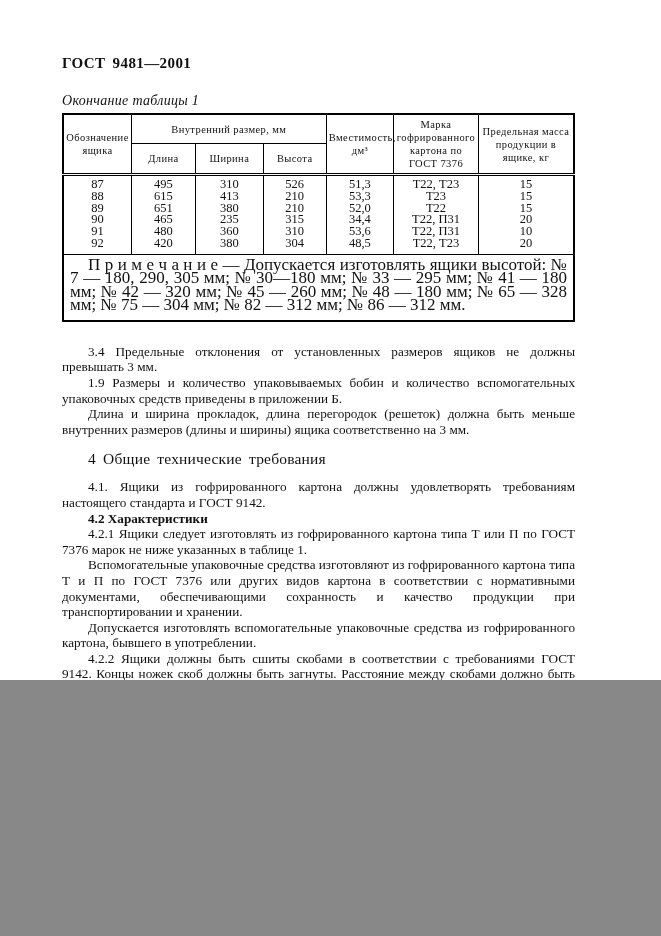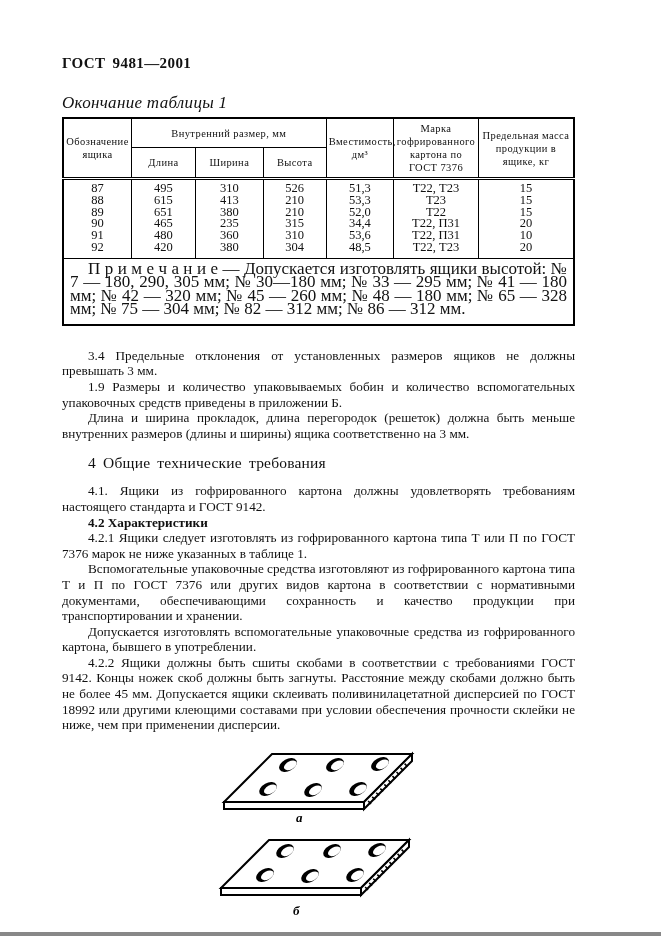--- a/index.html
+++ b/index.html
@@ -1,31 +1,31 @@
 <!DOCTYPE html>
 <html lang="ru"><head>
 <meta charset="utf-8">
 <style>
   html,body{margin:0;padding:0;background:#888;}
   .page{
     position:relative;
-    width:661px;height:932px;
+    width:661px;height:680px;
     background:#ffffff;
     color:#111;
     font-family:"Liberation Serif","DejaVu Serif",serif;
     box-sizing:border-box;
     padding:55px 86px 0 62px;
     overflow:hidden;
   }
   .doc-number{
     font-size:15px;font-weight:bold;letter-spacing:.4px;word-spacing:3px;
   }
   .table-caption{
     margin-top:21px;margin-bottom:4px;
-    font-size:17px;font-style:italic;letter-spacing:.3px;
+    font-size:14px;font-style:italic;letter-spacing:.3px;
   }
   table.gost{
     width:100%;border-collapse:collapse;table-layout:fixed;
     border:2px solid #000;
   }
   table.gost th{
     border:1px solid #000;
     font-weight:normal;font-size:10.5px;line-height:13px;
     text-align:center;vertical-align:middle;
     padding:3px 2px;letter-spacing:.4px;

